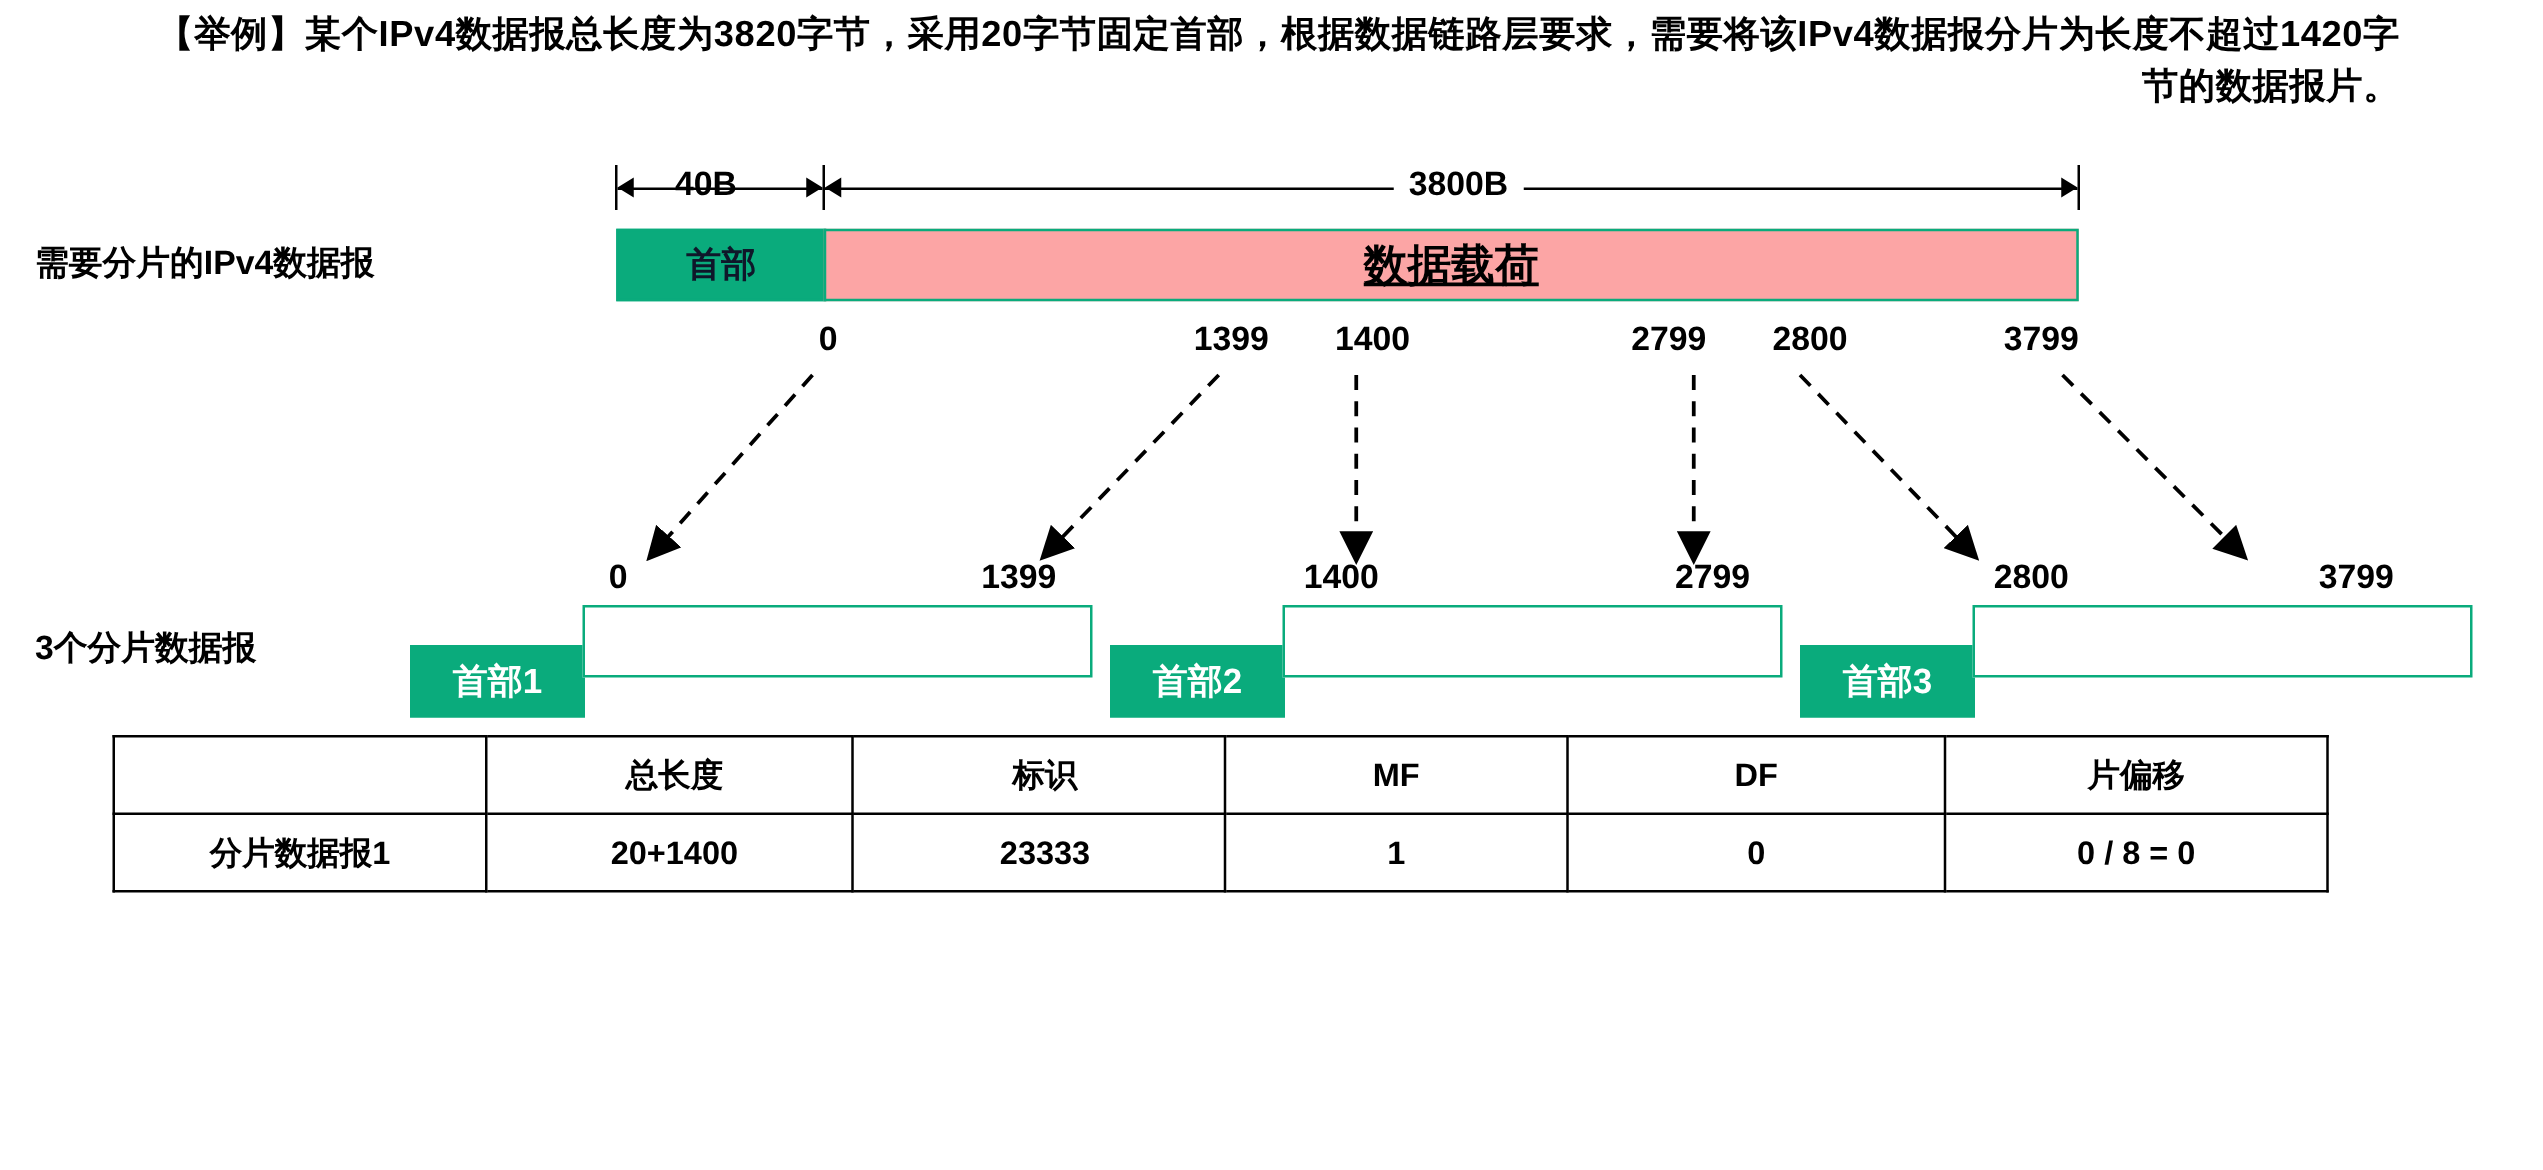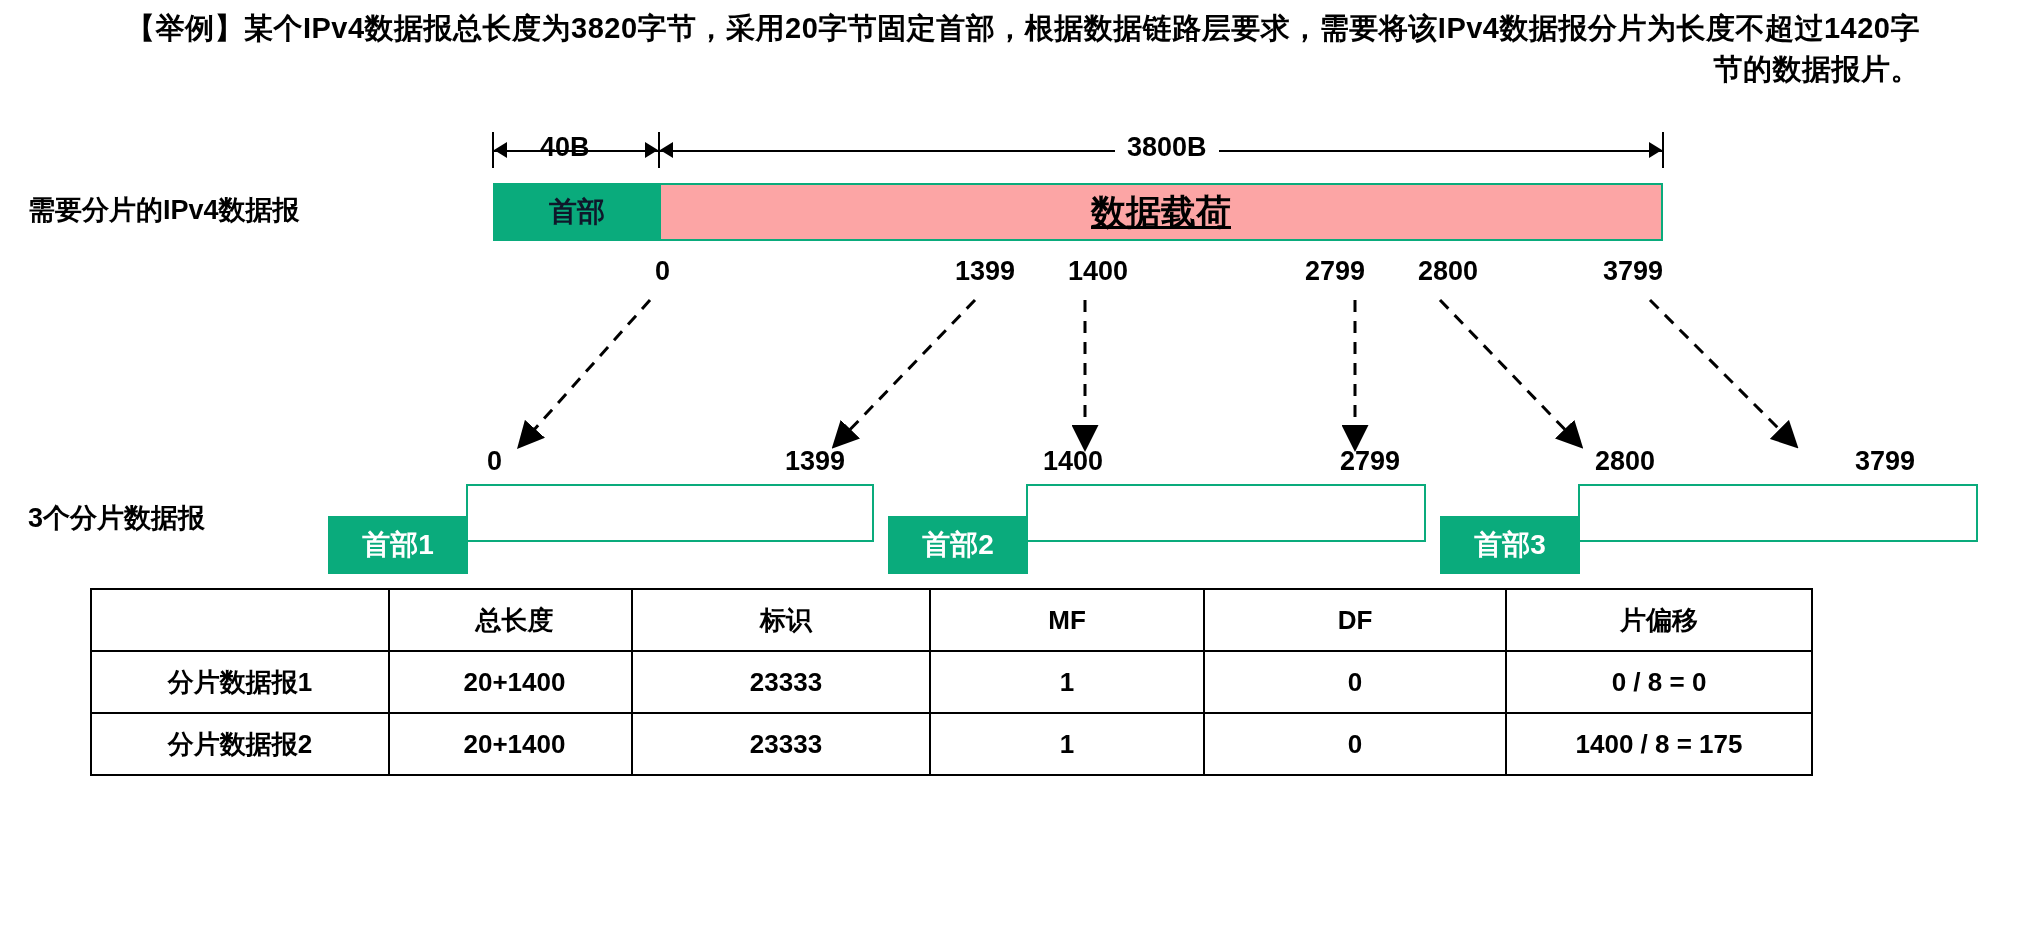--- a/index.html
+++ b/index.html
@@ -161,21 +161,21 @@
     font-weight: bold;
   }
   table.info th, table.info td {
     border: 2px solid #000000;
     text-align: center;
     height: 62px;
     padding: 0 8px;
     box-sizing: border-box;
   }
   table.info th:first-child, table.info td:first-child { width: 298px; }
-  table.info th:nth-child(2), table.info td:nth-child(2) { width: 243px; padding-left: 16px; }
+  table.info th:nth-child(2), table.info td:nth-child(2) { width: 293px; padding-left: 16px; }
   table.info th:nth-child(3), table.info td:nth-child(3) { width: 298px; padding-left: 18px; }
   table.info th:nth-child(4), table.info td:nth-child(4) { width: 274px; }
   table.info th:nth-child(5), table.info td:nth-child(5) { width: 302px; margin-left: 44px; }
   table.info th:nth-child(6), table.info td:nth-child(6) { width: 306px; }
 
   svg.arrows {
     position: absolute;
     left: 0; top: 0;
     width: 2034px;
     height: 936px;
@@ -257,22 +257,14 @@
   </thead>
   <tbody>
     <tr>
       <td>分片数据报1</td>
       <td>20+1400</td>
       <td>23333</td>
       <td>1</td>
       <td>0</td>
       <td>0 / 8 = 0</td>
     </tr>
-    <tr>
-      <td>分片数据报2</td>
-      <td>20+1400</td>
-      <td>23333</td>
-      <td>1</td>
-      <td>0</td>
-      <td>1400 / 8 = 175</td>
-    </tr>
   </tbody>
 </table>
 
 </body></html>

